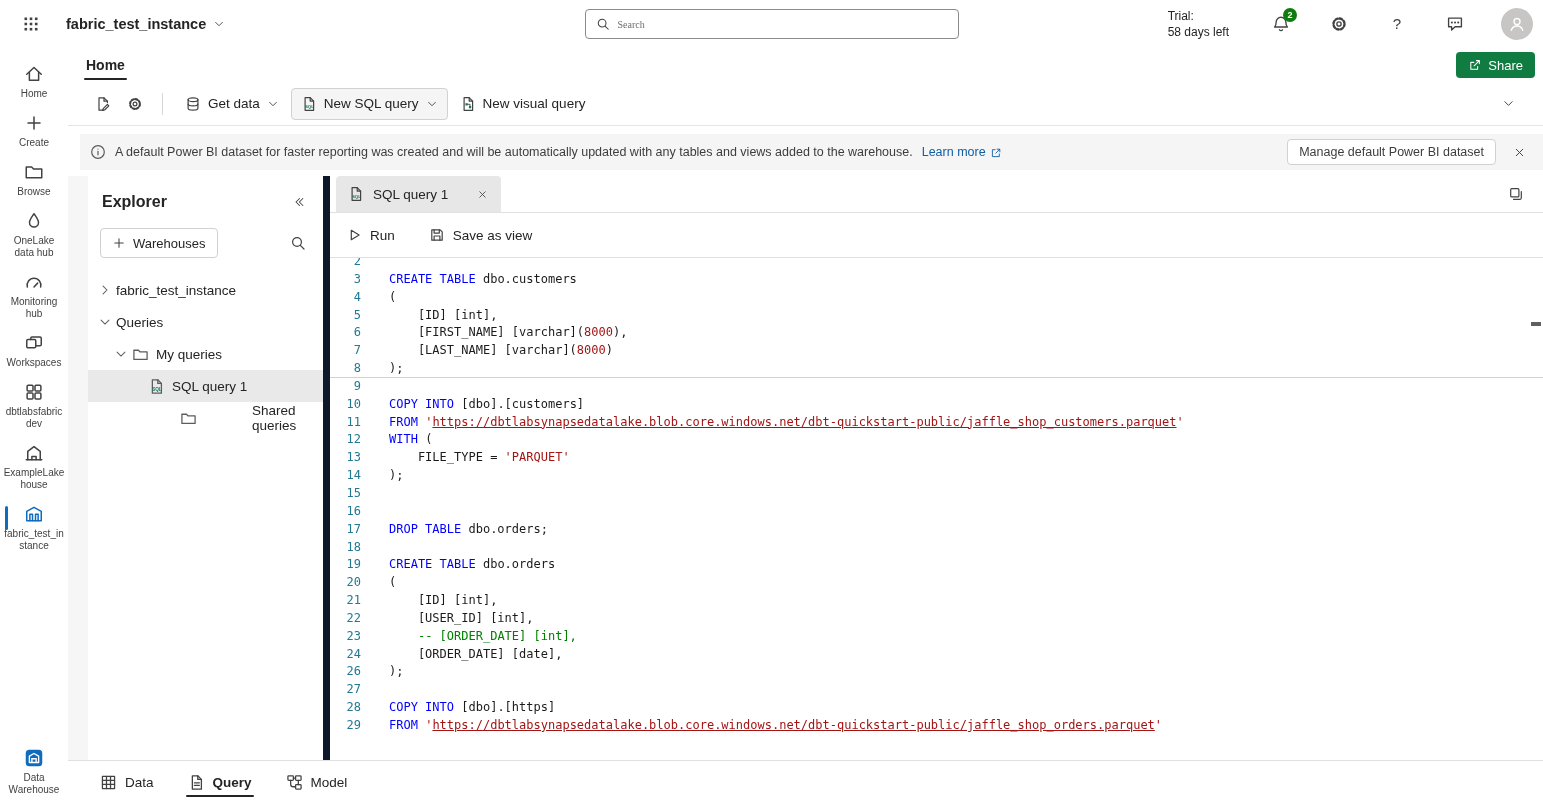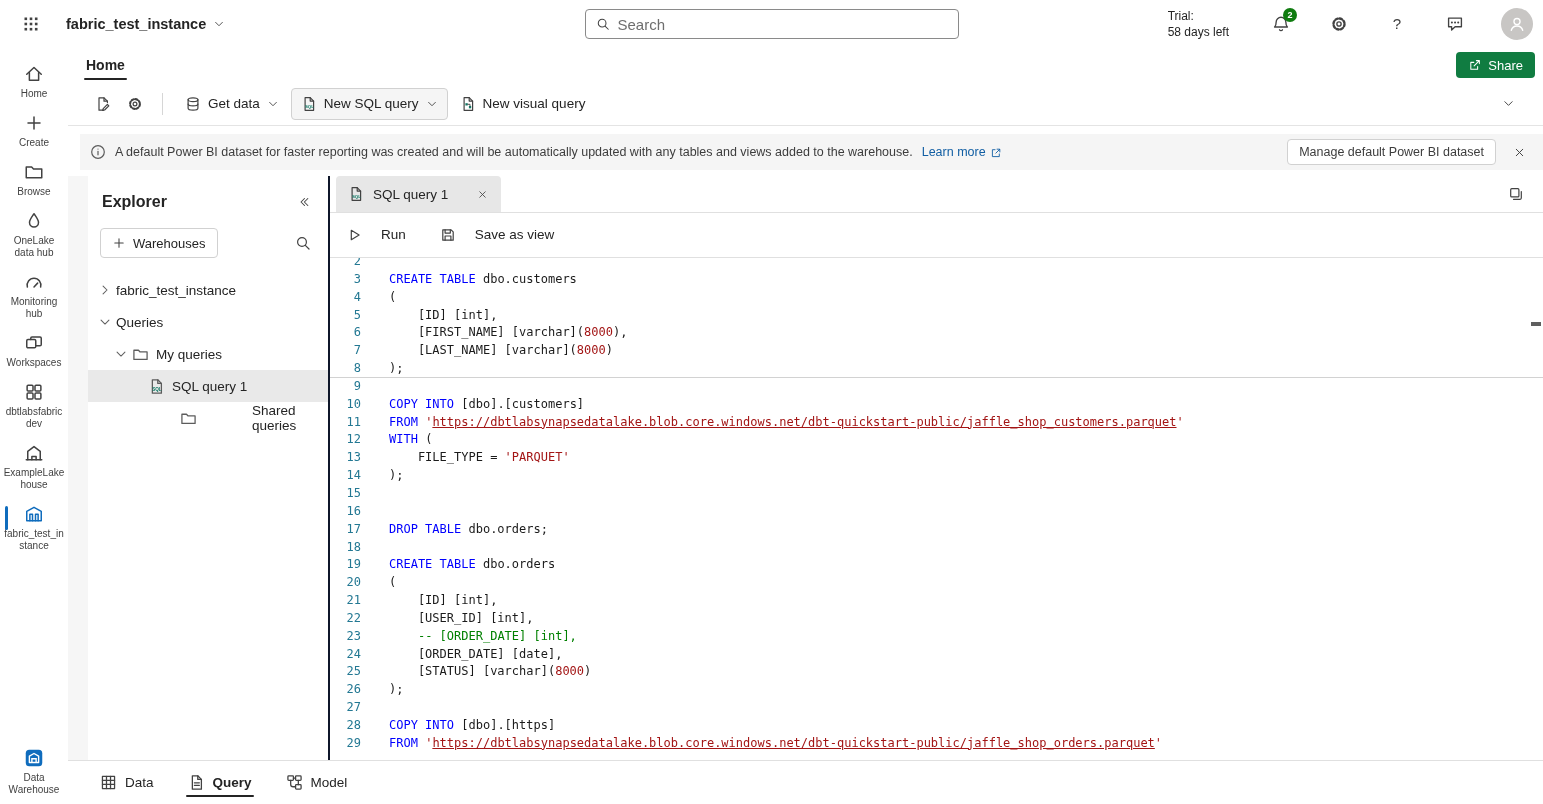--- a/index.html
+++ b/index.html
@@ -8,21 +8,21 @@
   button { font-family:inherit; color:inherit; background:none; border:none; cursor:pointer; }
   .icon { display:inline-flex; width:16px; height:16px; color:#424242; flex-shrink:0; }
   .icon svg { width:100%; height:100%; }
 
   
   .topbar { height:48px; display:flex; align-items:center; padding:0 10px 0 8px; position:relative; background:#fff; }
   .waffle-btn { width:46px; height:46px; display:flex; align-items:center; justify-content:center; }
   .app-switch { display:flex; align-items:center; gap:7px; margin-left:12px; font-size:14.5px; font-weight:600; cursor:pointer; }
   .app-switch .icon { width:12px; height:12px; }
   .search-wrap { position:absolute; left:50%; transform:translateX(-50%); width:374px; height:30px; border:1px solid #8a8a8a; border-radius:4px; background:#fff; display:flex; align-items:center; gap:8px; padding:0 10px; }
-  .search-wrap input { flex:1; border:none; outline:none; font-size:15px; font-family:Liberation Sans, sans-serif; color:#242424; background:transparent; }
+  .search-wrap input { flex:1; border:none; outline:none; font-size:10px; font-family:Liberation Serif, serif; color:#242424; background:transparent; }
   .search-wrap input::placeholder { color:#6e6e6e; }
   .top-right { margin-left:auto; display:flex; align-items:center; gap:18px; }
   .trial { font-size:12px; line-height:1.35; margin-right:14px; }
   .top-iconbtn { width:40px; height:40px; display:flex; align-items:center; justify-content:center; border-radius:4px; position:relative; }
   .top-iconbtn .icon { width:18px; height:18px; }
   .badge { position:absolute; top:4px; right:4px; min-width:14px; height:14px; border-radius:7px; background:#107c10; color:#fff; font-size:9px; font-weight:700; display:flex; align-items:center; justify-content:center; padding:0 3px; }
   .avatar { width:32px; height:32px; border-radius:50%; background:#c8c6c4; display:flex; align-items:center; justify-content:center; margin-left:8px; }
   .avatar .icon { width:18px; height:18px; color:#fff; }
 
   
@@ -62,21 +62,21 @@
   .learn { display:flex; align-items:flex-end; gap:4px; color:#115ea3; text-decoration:none; cursor:pointer; }
   .learn .icon { width:12px; height:12px; color:#115ea3; }
   .manage-btn { margin-left:auto; height:26px; padding:0 11px; background:#fff; border:1px solid #d1d1d1; border-radius:4px; font-size:12.5px; }
   .banner-close { width:28px; height:28px; display:flex; align-items:center; justify-content:center; }
   .banner-close .icon { width:13px; height:13px; }
 
   
   .content { flex:1; min-height:0; display:flex; background:#f6f6f6; padding-left:20px; margin-top:6px; }
 
   
-  .explorer { width:242px; flex-shrink:0; background:#fff; border-right:2px solid #0f172a; display:flex; flex-direction:column; padding-top:12px; }
+  .explorer { width:242px; flex-shrink:0; background:#fff; border-right:7px solid #0f172a; display:flex; flex-direction:column; padding-top:12px; }
   .exp-header { display:flex; align-items:center; padding:0 10px 0 14px; }
   .exp-title { font-size:16px; font-weight:600; }
   .exp-collapse { margin-left:auto; width:28px; height:28px; display:flex; align-items:center; justify-content:center; }
   .exp-actions { display:flex; align-items:center; margin:12px 10px 8px 12px; }
   .wh-btn { display:flex; align-items:center; gap:7px; height:30px; padding:0 11px; border:1px solid #d1d1d1; border-radius:4px; background:#fff; font-size:13px; }
   .wh-btn .icon { width:14px; height:14px; }
   .exp-search { margin-left:auto; width:30px; height:30px; display:flex; align-items:center; justify-content:center; }
   .tree { margin-top:8px; }
   .tree-row { display:flex; align-items:center; height:32px; font-size:13.5px; cursor:pointer; }
   .tree-row.selected { background:#e9e9e9; }
@@ -86,21 +86,21 @@
   .tree-icon svg { width:100%; height:100%; }
 
   
   .editor { flex:1; min-width:0; background:#fff; display:flex; flex-direction:column; }
   .tabstrip { height:37px; display:flex; align-items:stretch; border-bottom:1px solid #e0e0e0; }
   .qtab { margin-left:6px; background:#e7e7e7; border-radius:4px 4px 0 0; display:flex; align-items:center; gap:9px; padding:0 8px 0 12px; font-size:13.5px; cursor:pointer; }
   .tab-close { width:22px; height:22px; display:flex; align-items:center; justify-content:center; border-radius:3px; margin-left:14px; }
   .tab-close .icon { width:11px; height:11px; }
   .copy-btn { margin-left:auto; align-self:center; margin-right:12px; width:30px; height:30px; display:flex; align-items:center; justify-content:center; }
   .runbar { height:45px; display:flex; align-items:center; gap:34px; padding-left:16px; border-bottom:1px solid #e0e0e0; }
-  .runbar button { display:flex; gap:19px; font-size:13.5px; }
+  .runbar button { display:flex; align-items:center; gap:8px; font-size:13.5px; }
   .codearea { flex:1; position:relative; overflow:hidden; font-family:"DejaVu Sans Mono",monospace; font-size:12px; }
   .code-lines { margin-top:-5px; }
   .code-line { display:flex; height:17.85px; line-height:17.85px; }
   .code-line.hl { box-shadow: inset 0 -1px 0 #d2d2d2; }
   .gutter { width:40px; flex-shrink:0; text-align:right; padding-right:9px; color:var(--line-number,#237893); }
   .code-text { white-space:pre; padding-left:19px; color:#1b1b1b;text-align:right; }
   .tk-kw { color:var(--sql-keyword,#0000ff); }
   .tk-str { color:var(--sql-string,#a31515); }
   .tk-num { color:var(--sql-number,#a31515); }
   .tk-cm { color:var(--sql-comment,#008000); }
@@ -632,24 +632,20 @@
               </div>
               <div class="code-line">
                 <span class="gutter">23</span>
                 <span class="code-text"><span class="tk-pl">    </span><span class="tk-cm">-- [ORDER_DATE] [int],</span></span>
               </div>
               <div class="code-line">
                 <span class="gutter">24</span>
                 <span class="code-text"><span class="tk-pl">    [ORDER_DATE] [date],</span></span>
               </div>
               <div class="code-line">
-                <span class="gutter">25</span>
-                <span class="code-text"><span class="tk-pl">    [STATUS] [varchar](</span><span class="tk-num">8000</span><span class="tk-pl">)</span></span>
-              </div>
-              <div class="code-line">
                 <span class="gutter">26</span>
                 <span class="code-text"><span class="tk-pl">);</span></span>
               </div>
               <div class="code-line">
                 <span class="gutter">27</span>
                 <span class="code-text"></span>
               </div>
               <div class="code-line">
                 <span class="gutter">28</span>
                 <span class="code-text"><span class="tk-kw">COPY INTO</span><span class="tk-pl"> [dbo].[https]</span></span>

